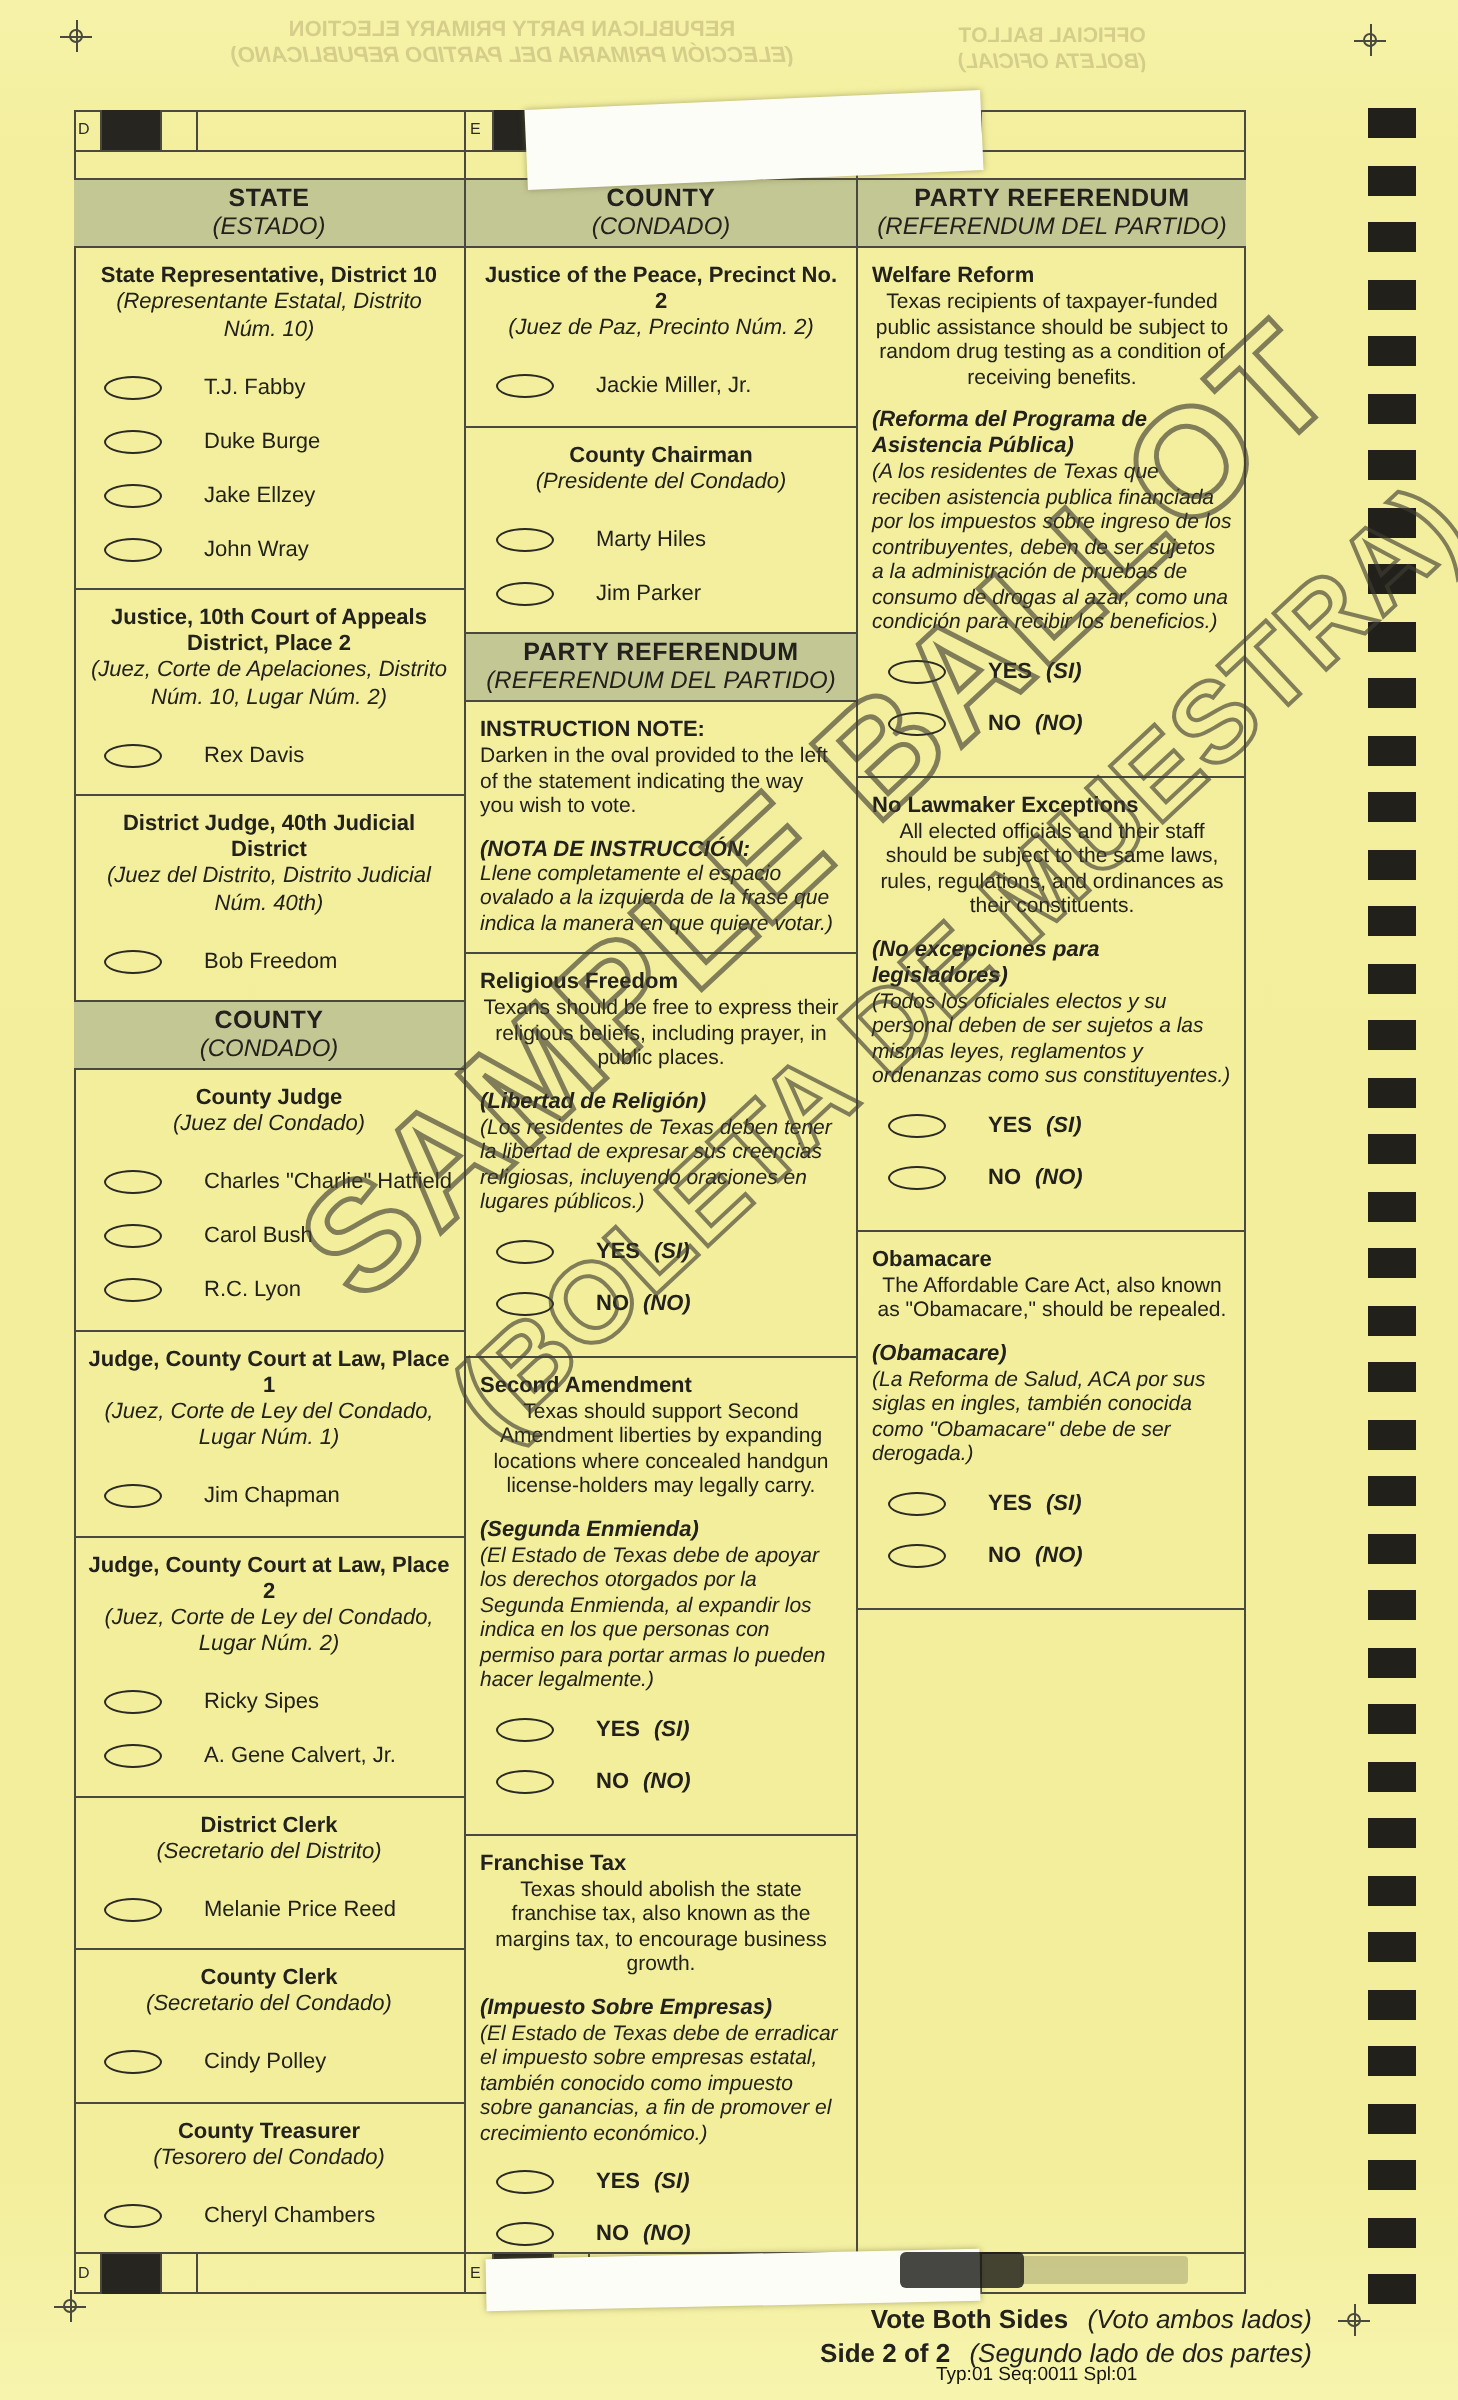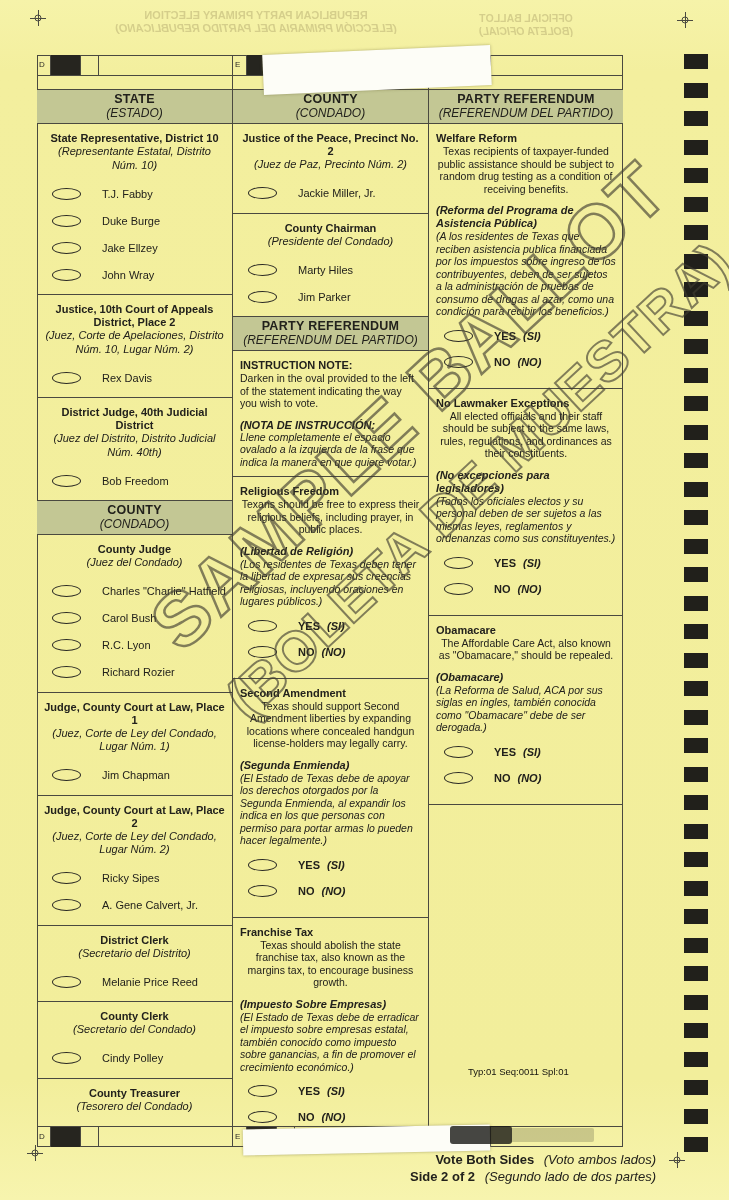--- a/index.html
+++ b/index.html
@@ -78,21 +78,21 @@
   .bleed-center{left:88px;top:9px;width:336px;font-size:11px;}
   .bleed-right{left:436px;top:12px;width:180px;font-size:10.5px;}
   .bleed .es{font-style:italic;font-weight:bold;}
 
   
   .patch{position:absolute;background:#fdfdf7;box-shadow:0 0 3px rgba(110,105,55,.55);z-index:6;}
   .patch-top{left:263px;top:50px;width:228px;height:40px;transform:rotate(-2.5deg);}
   .patch-bottom{left:243px;top:1127px;width:247px;height:26px;transform:rotate(-1.2deg);}
 
   
-  .plate-code{position:absolute;left:468px;top:1066px;font-size:9.5px;color:#14130e;white-space:nowrap;z-index:7;}
+  .plate-code{position:absolute;left:468px;top:1182px;font-size:9.5px;color:#14130e;white-space:nowrap;z-index:7;}
   .smudge1{position:absolute;left:450px;top:1126px;width:62px;height:18px;background:rgba(24,24,20,.8);border-radius:3px;z-index:8;}
   .smudge2{position:absolute;left:510px;top:1128px;width:84px;height:14px;background:rgba(52,50,40,.22);border-radius:2px;z-index:8;}
 
   
   .tmark{position:absolute;left:684px;width:24px;height:15px;background:#21201b;}
 
   
   .cross{position:absolute;width:16px;height:16px;}
   .cross::before{content:'';position:absolute;left:50%;top:0;bottom:0;width:1px;background:#4a4940;}
   .cross::after{content:'';position:absolute;top:50%;left:0;right:0;height:1px;background:#4a4940;}
@@ -220,24 +220,20 @@
               <span class="oval"></span>
               <span class="cand-name">Charles "Charlie" Hatfield</span>
             </div>
             <div class="cand-row">
               <span class="oval"></span>
               <span class="cand-name">Carol Bush</span>
             </div>
             <div class="cand-row">
               <span class="oval"></span>
               <span class="cand-name">R.C. Lyon</span>
-            </div>
-            <div class="cand-row">
-              <span class="oval"></span>
-              <span class="cand-name">Richard Rozier</span>
             </div>
           </div>
         </div>
         <div class="sec contest">
           <div class="c-title">Judge, County Court at Law, Place 1</div>
           <div class="c-sub">(Juez, Corte de Ley del Condado, Lugar Núm. 1)</div>
           <div class="cands">
             <div class="cand-row">
               <span class="oval"></span>
               <span class="cand-name">Jim Chapman</span>

